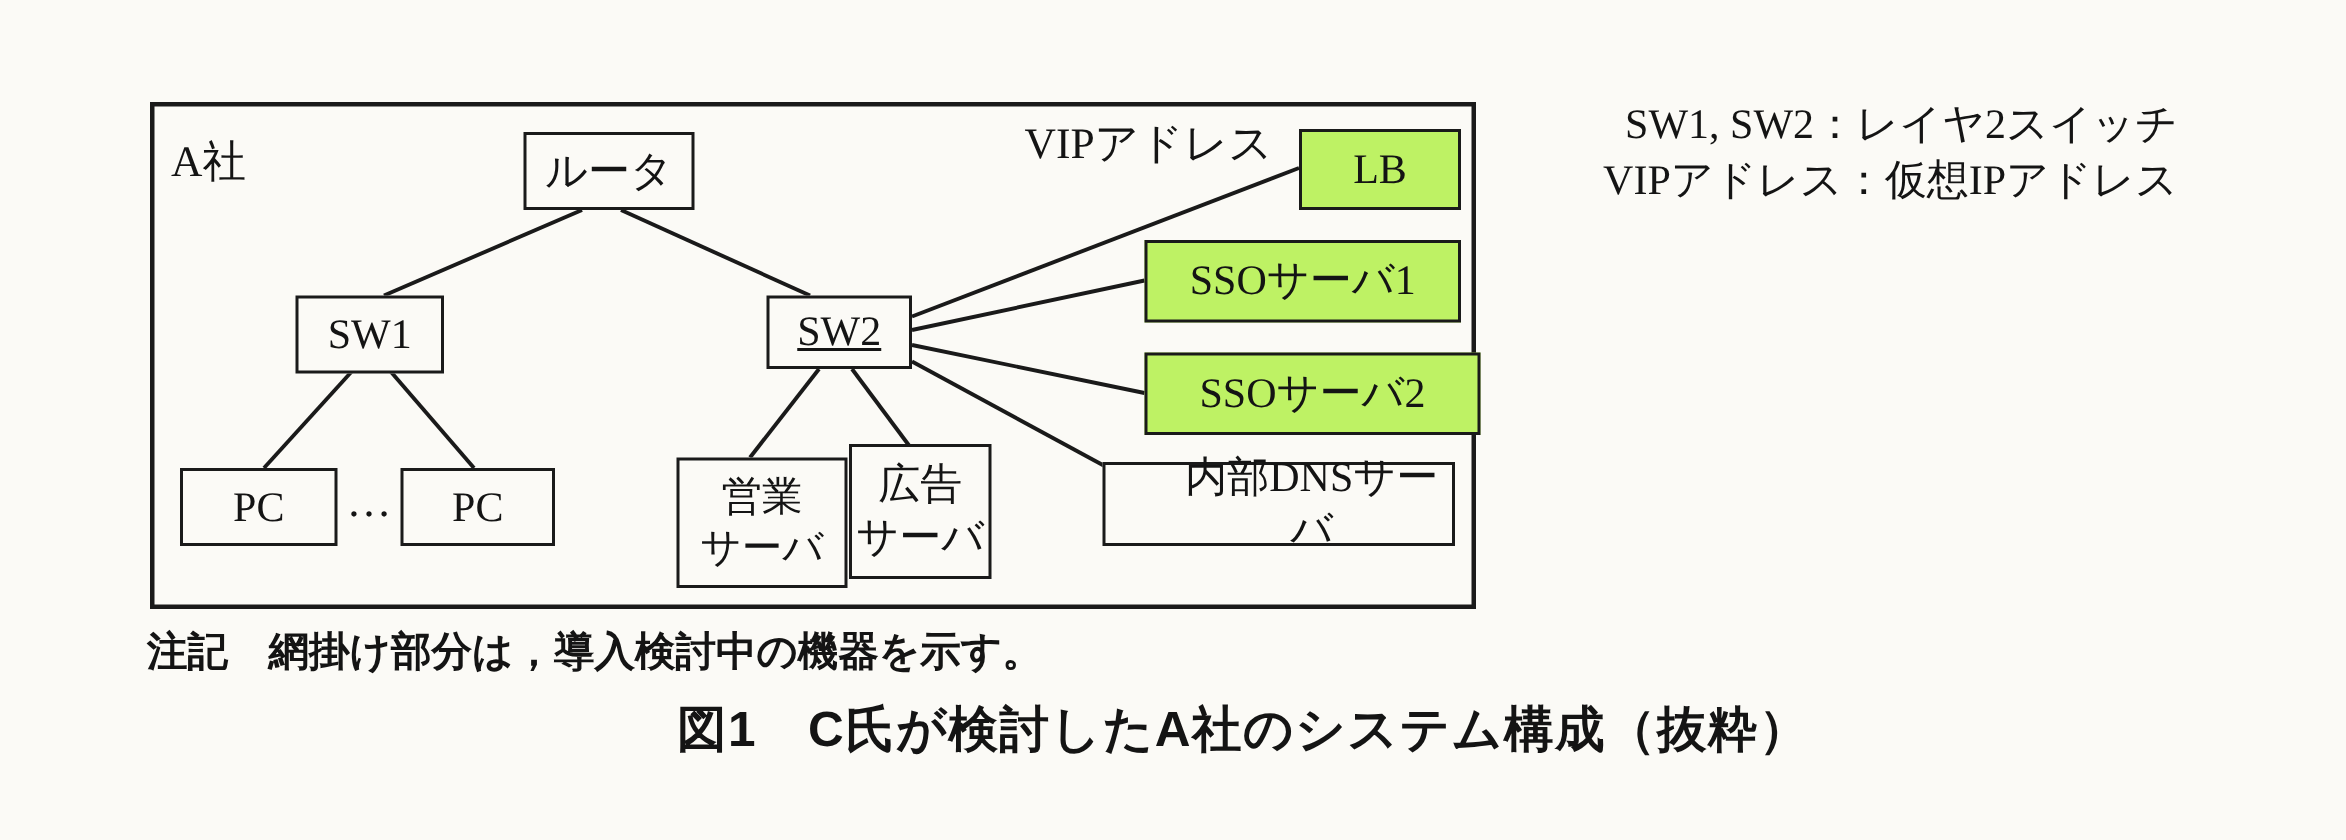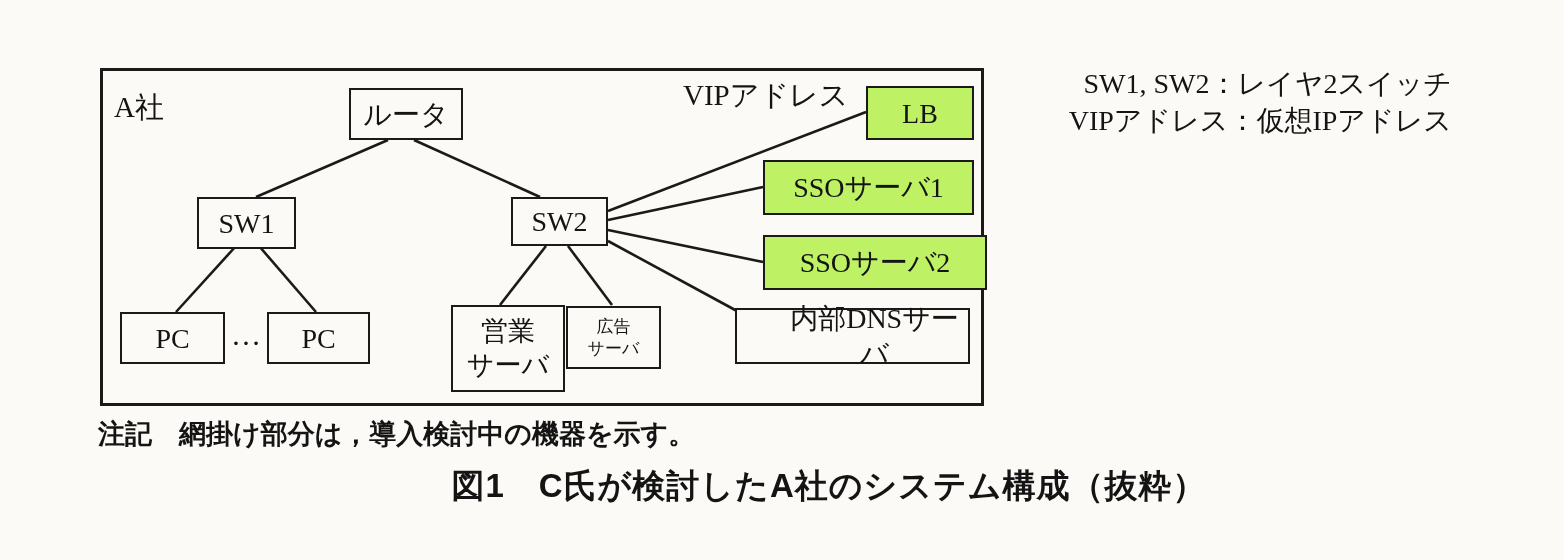--- a/index.html
+++ b/index.html
@@ -63,32 +63,32 @@
   <div class="outer-box"></div>
 
   <div class="floating-label" style="left:114px;top:88px;text-align:right;">A社</div>
 
   <div class="floating-label" style="left:683px;top:76px;text-align:center;">VIPアドレス</div>
 
   <div class="node" style="left:349px;top:88px;width:114px;height:52px;">ルータ</div>
 
   <div class="node" style="left:197px;top:197px;width:99px;height:52px;">SW1</div>
 
-  <div class="node" style="left:511px;top:197px;width:97px;height:49px;">SW2</div>
+  <div class="node" style="left:511px;top:197px;width:97px;height:49px;text-decoration:underline;">SW2</div>
 
   <div class="node" style="left:120px;top:312px;width:105px;height:52px;">PC</div>
 
   <div class="ellipsis" style="left:231px;top:318px;">…</div>
 
   <div class="node" style="left:267px;top:312px;width:103px;height:52px;">PC</div>
 
   <div class="node" style="left:451px;top:305px;width:114px;height:87px;font-size:27px;">営業
 サーバ</div>
 
-  <div class="node" style="left:566px;top:306px;width:95px;height:63px;font-size:17px;">広告
+  <div class="node" style="left:566px;top:296px;width:95px;height:90px;font-size:28px;">広告
 サーバ</div>
 
   <div class="node shaded" style="left:866px;top:86px;width:108px;height:54px;">LB</div>
 
   <div class="node shaded" style="left:763px;top:160px;width:211px;height:55px;">SSOサーバ1</div>
 
   <div class="node shaded" style="left:763px;top:235px;width:224px;height:55px;">SSOサーバ2</div>
 
   <div class="node" style="left:735px;top:308px;width:235px;height:56px;padding-left:44px;">内部DNSサーバ</div>
 

